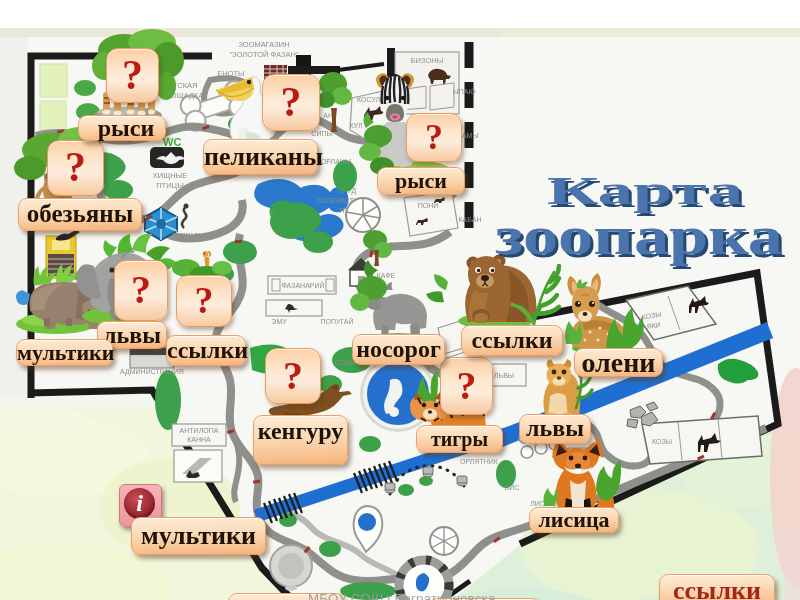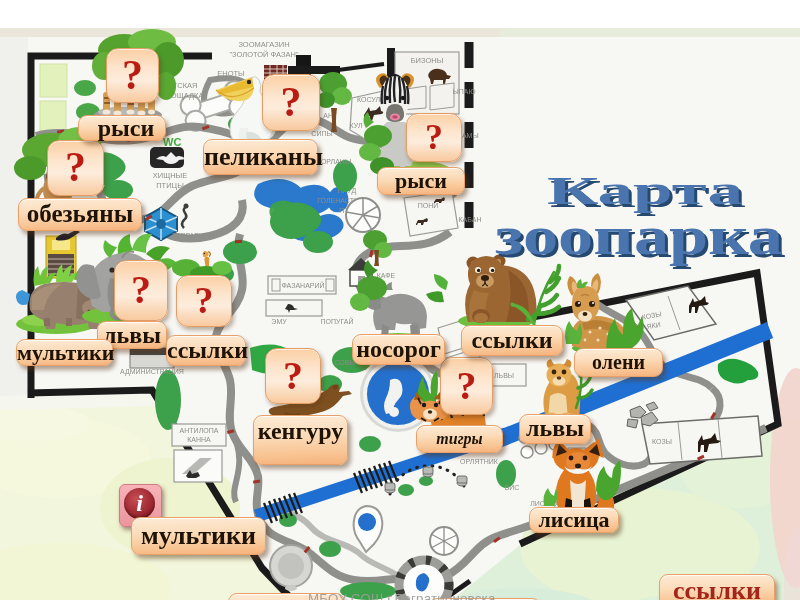--- a/index.html
+++ b/index.html
@@ -724,27 +724,27 @@
 <div class="lbl" style="left:166px;top:307px;width:80px;height:31px;font-size:24px;line-height:28px;">ссылки</div>
 
 <div class="qbtn" style="left:265px;top:320px;width:56px;height:56px;font-size:40px;line-height:53px;">?</div>
 
 <div class="lbl" style="left:253px;top:387px;width:95px;height:50px;font-size:24px;line-height:30px;">кенгуру</div>
 
 <div class="lbl" style="left:352px;top:306px;width:93px;height:31px;font-size:24px;line-height:28px;">носорог</div>
 
 <div class="lbl" style="left:461px;top:297px;width:102px;height:31px;font-size:24px;line-height:28px;">ссылки</div>
 
-<div class="lbl" style="left:574px;top:320px;width:89px;height:29px;font-size:20px;line-height:27px;">олени</div>
+<div class="lbl" style="left:574px;top:320px;width:89px;height:29px;font-size:28px;line-height:27px;">олени</div>
 
 <div class="qbtn" style="left:440px;top:329px;width:53px;height:58px;font-size:40px;line-height:55px;">?</div>
 
 <div class="lbl" style="left:519px;top:386px;width:72px;height:30px;font-size:24px;line-height:27px;">львы</div>
 
-<div class="lbl" style="left:416px;top:397px;width:87px;height:28px;font-size:16px;line-height:26px;font-style:italic;">тигры</div>
+<div class="lbl" style="left:416px;top:397px;width:87px;height:28px;font-size:20px;line-height:26px;">тигры</div>
 
 <div class="lbl" style="left:529px;top:479px;width:90px;height:26px;font-size:22px;line-height:24px;">лисица</div>
 
 <div class="lbl" style="left:131px;top:489px;width:135px;height:38px;font-size:26px;line-height:35px;">мультики</div>
 
 <div style="position:absolute;left:119px;top:456px;width:41px;height:41px;z-index:29;background:linear-gradient(180deg,#f6b3b8,#eb959c);border:1px solid #d07b82;border-radius:6px;box-shadow:2px 3px 4px rgba(90,40,40,.5);"></div>
 <div style="position:absolute;left:124px;top:460px;width:31px;height:31px;z-index:29;background:radial-gradient(circle at 40% 35%,#c94d55,#8e1d26 75%);border-radius:50%;box-shadow:inset 0 -2px 3px rgba(0,0,0,.35);color:#fff;font-size:24px;font-weight:bold;font-style:italic;text-align:center;line-height:30px;">i</div>
 
 <div class="lbl" style="left:228px;top:565px;width:117px;height:35px;font-size:29px;line-height:33px;color:#c2201d;">ВХОД</div>
 

